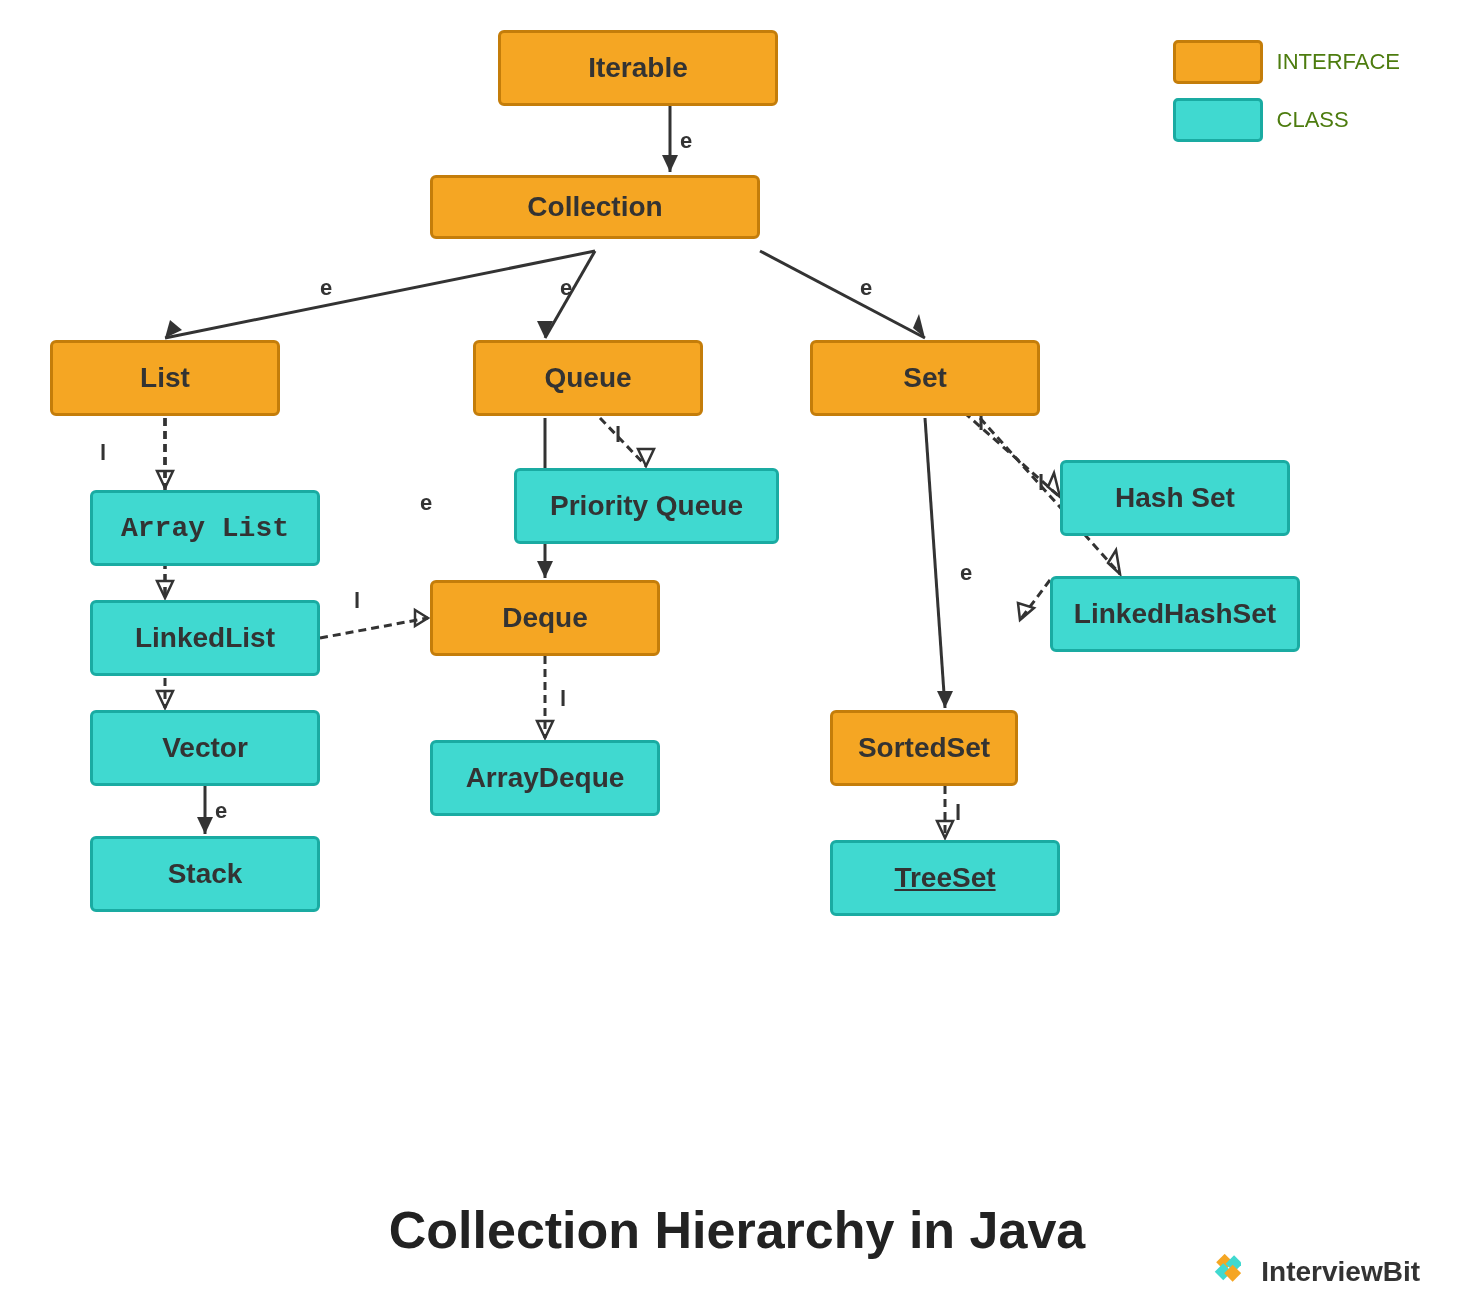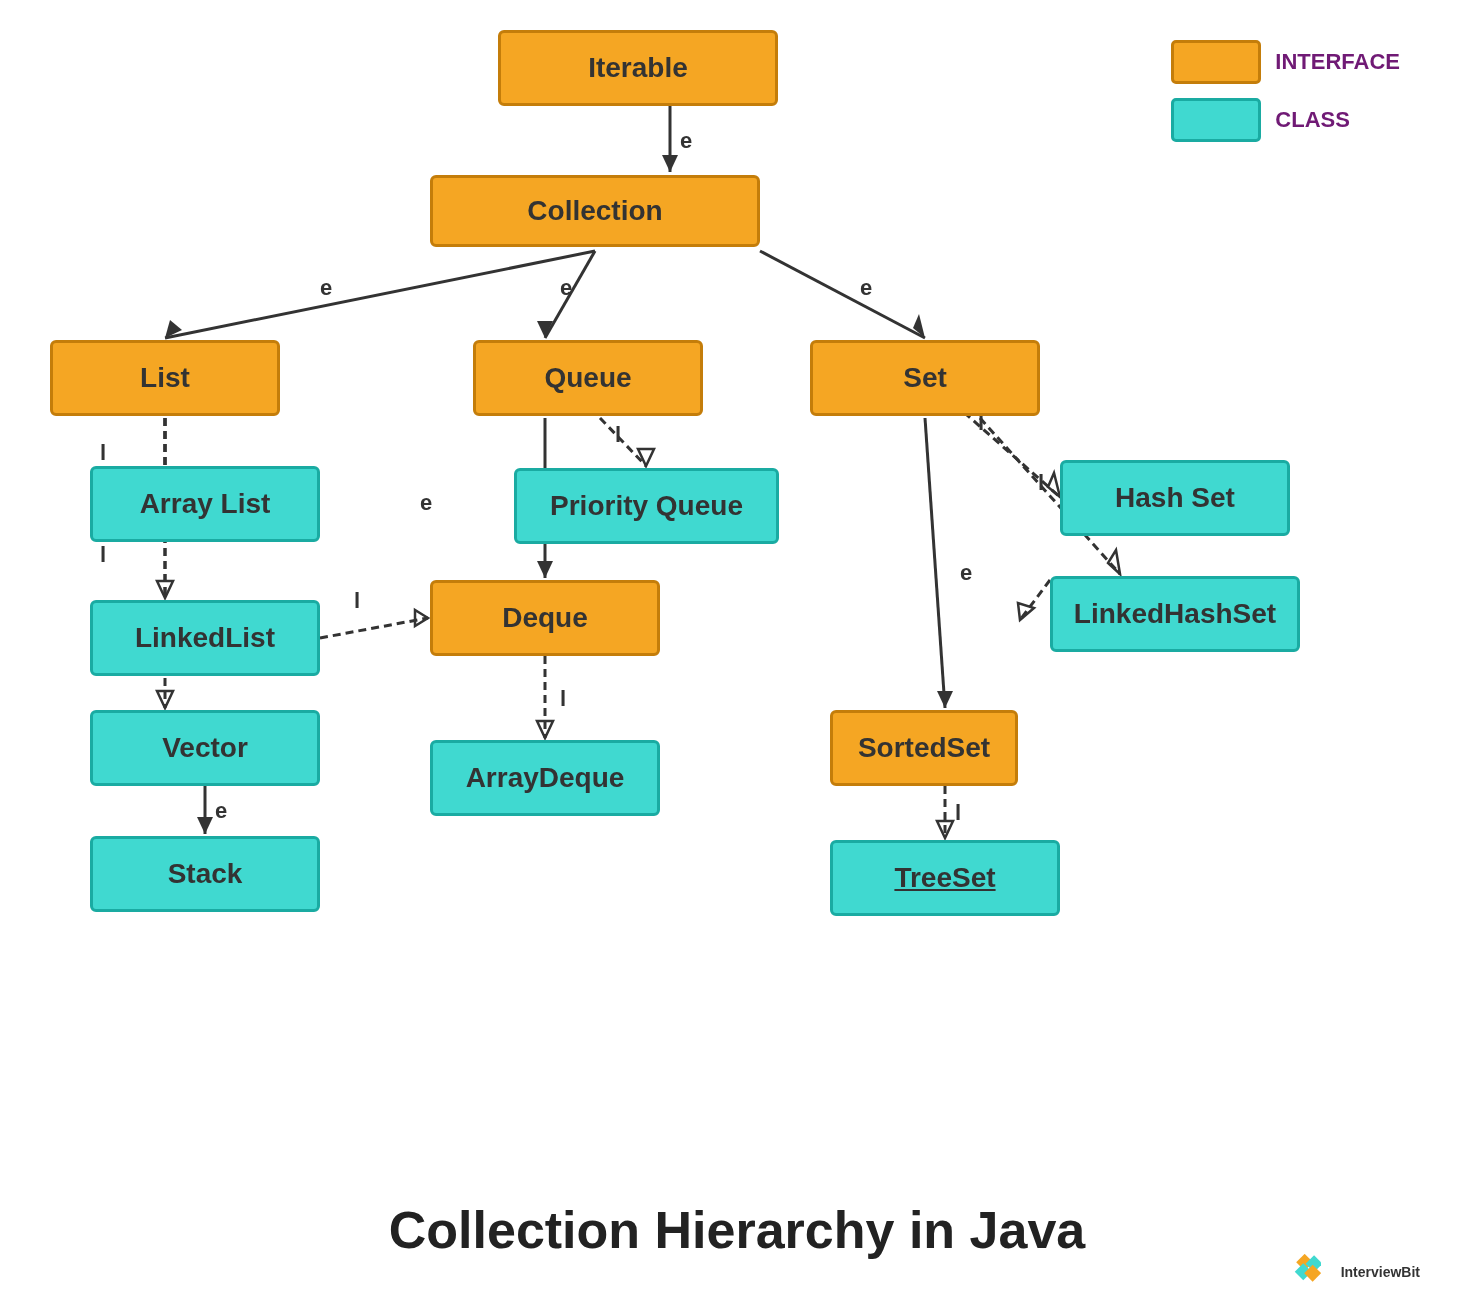--- a/index.html
+++ b/index.html
@@ -50,22 +50,22 @@
       right: 80px;
       display: flex;
       flex-direction: column;
       gap: 14px;
     }
     .legend-item {
       display: flex;
       align-items: center;
       gap: 14px;
       font-size: 22px;
-      font-weight: 700;
-      color: #701a75;
+      font-weight: 400;
+      color: #4d7c0f;
     }
     .legend-box {
       width: 90px;
       height: 44px;
       border-radius: 5px;
       border: 3px solid #555;
     }
     .legend-interface { background: #F5A623; border-color: #c47d0a; }
     .legend-class { background: #40D9D0; border-color: #1aaba2; }
     .footer-title {
@@ -75,21 +75,21 @@
       color: #222;
       padding: 30px 0 20px 0;
     }
     .brand {
       position: absolute;
       bottom: 20px;
       right: 60px;
       display: flex;
       align-items: center;
       gap: 20px;
-      font-size: 14px;
+      font-size: 28px;
       font-weight: 700;
       color: #333;
     }
     .brand-diamond {
       width: 36px;
       height: 36px;
     }
   </style>
 </head>
 <body>
@@ -175,37 +175,37 @@
 
     <line x1="980" y1="418" x2="1120" y2="574" stroke="#333" stroke-width="3" stroke-dasharray="8,5"></line>
     <polygon points="1120,574 1108,563 1116,550" fill="none" stroke="#333" stroke-width="2.5"></polygon>
     <text x="1038" y="490" font-size="22" font-weight="700" fill="#333">l</text>
   </svg>
 
   <div class="node interface" style="left:498px;top:30px;width:280px;height:76px;">
     <span>Iterable</span>
   </div>
 
-  <div class="node interface" style="left:430px;top:175px;width:330px;height:72px;text-align:center;">
+  <div class="node interface" style="left:430px;top:175px;width:330px;height:64px;text-align:center;">
     <span>Collection</span>
   </div>
 
   <div class="node interface" style="left:50px;top:340px;width:230px;height:76px;">
     <span>List</span>
   </div>
 
   <div class="node interface" style="left:430px;top:340px;width:230px;height:76px;margin-left:43px;">
     <span>Queue</span>
   </div>
 
   <div class="node interface" style="left:810px;top:340px;width:230px;height:76px;">
     <span>Set</span>
   </div>
 
-  <div class="node class-node" style="left:90px;top:466px;width:230px;height:76px;">
+  <div class="node class-node" style="left:90px;top:490px;width:230px;height:76px;font-family:Liberation Mono, monospace;">
     <span>Array List</span>
   </div>
 
   <div class="node class-node" style="left:90px;top:600px;width:230px;height:76px;">
     <span>LinkedList</span>
   </div>
 
   <div class="node class-node" style="left:90px;top:710px;width:230px;height:76px;">
     <span>Vector</span>
   </div>

